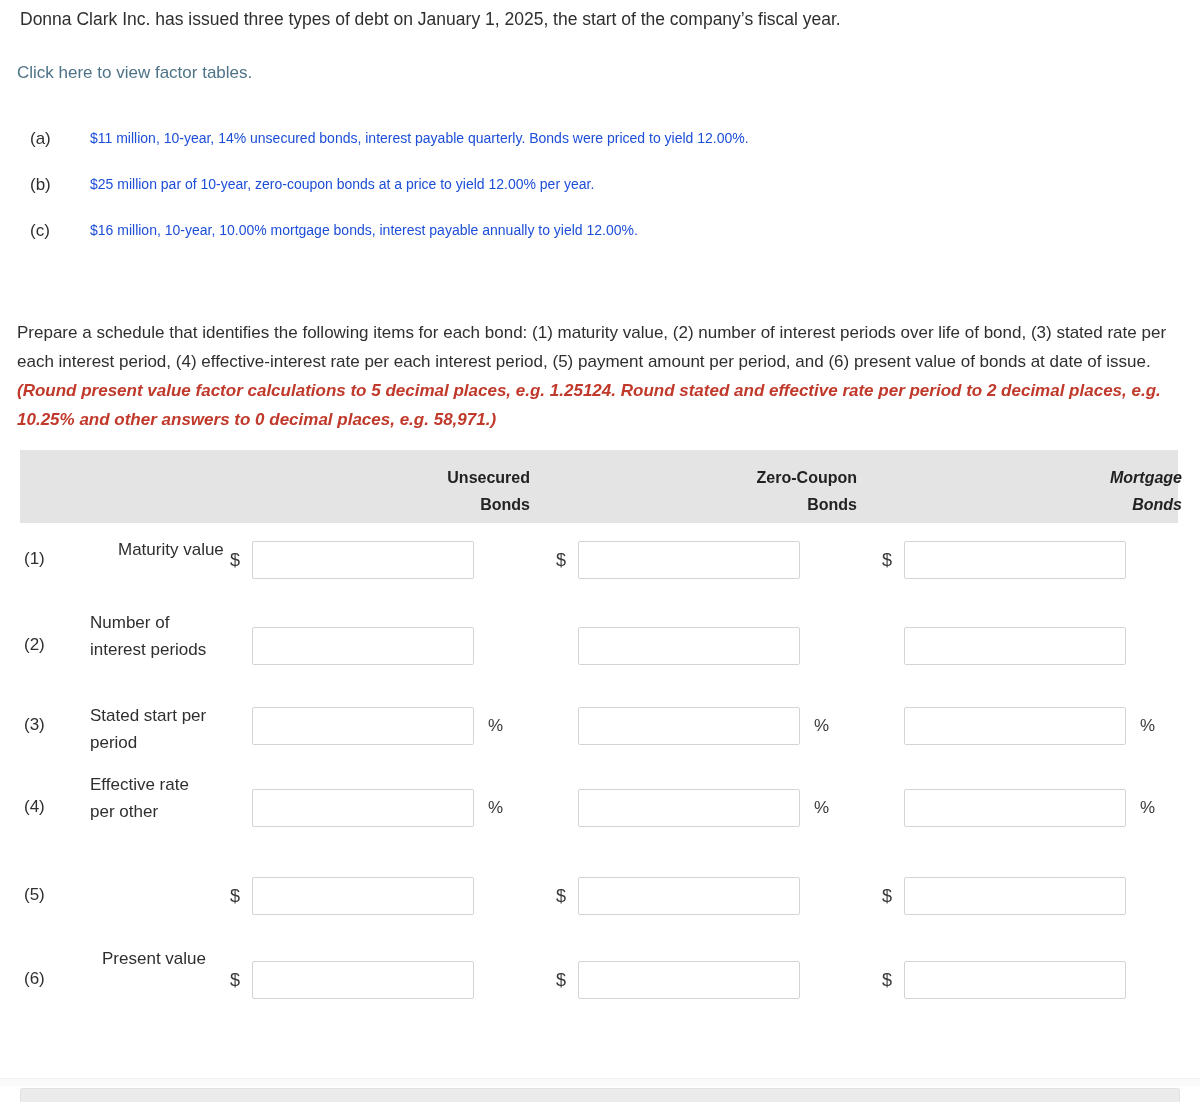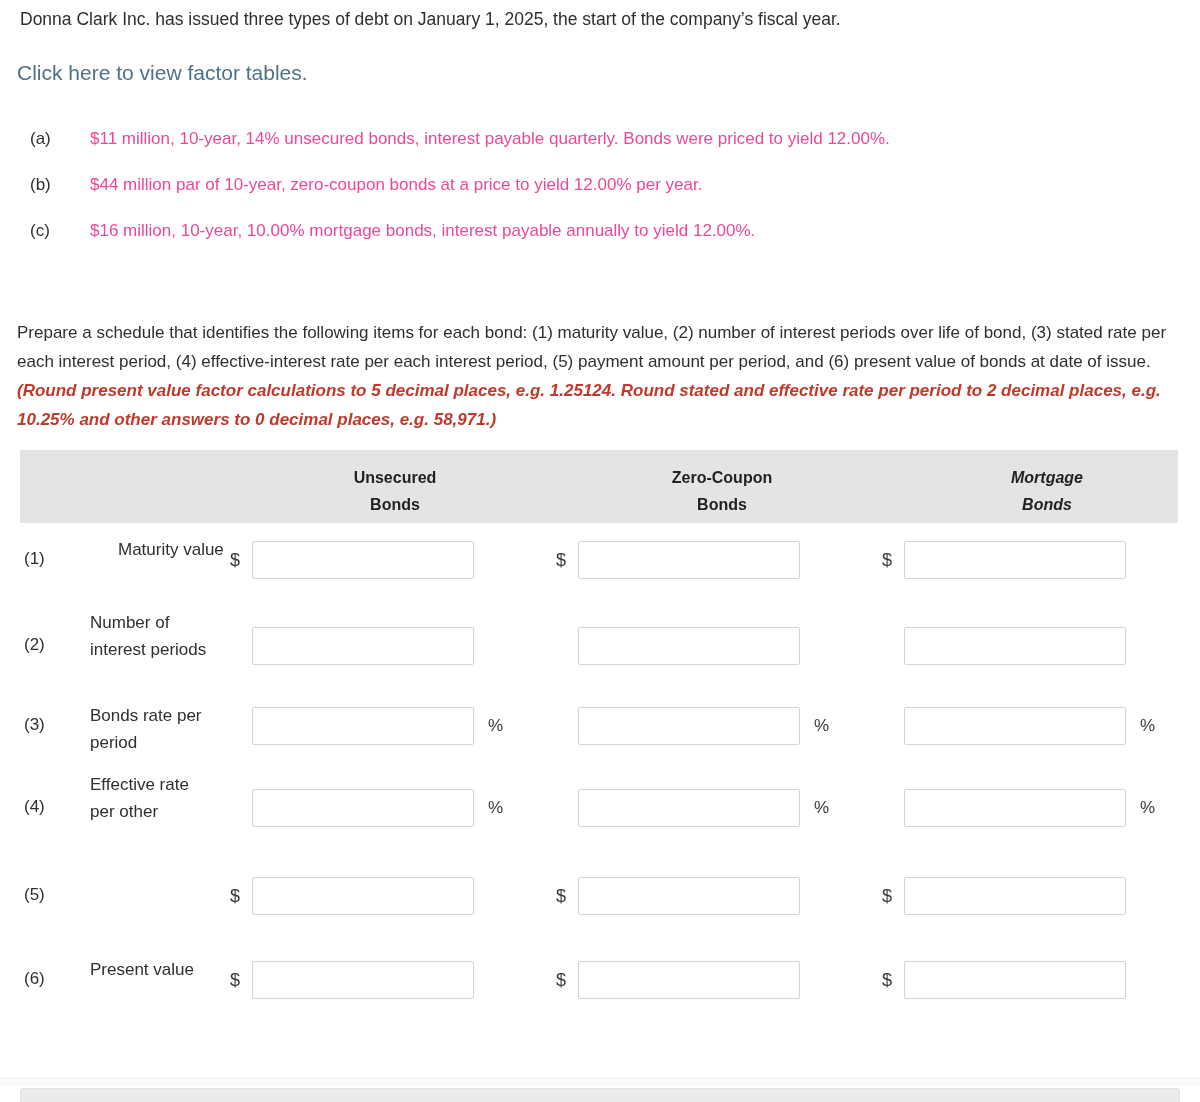--- a/index.html
+++ b/index.html
@@ -31,21 +31,21 @@
     width: 1150px;
     font-size: 17.5px;
     line-height: 26px;
     color: #2f2f2f;
   }
 
   .factor-link {
     position: absolute;
     left: 17px;
     top: 60px;
-    font-size: 21px;
+    font-size: 17px;
     line-height: 26px;
     color: #4e7287;
     text-decoration: none;
     cursor: pointer;
   }
 
   
   .debt-list {
     position: absolute;
     left: 0;
@@ -59,23 +59,23 @@
   }
   .debt-letter {
     width: 90px;
     padding-left: 30px;
     font-size: 17px;
     line-height: 25px;
     color: #2f2f2f;
     flex: 0 0 90px;
   }
   .debt-text {
-    font-size: 17px;
+    font-size: 14px;
     line-height: 25px;
-    color: #ec4899;
+    color: #1d4ed8;
   }
 
   
   .instructions {
     position: absolute;
     left: 17px;
     top: 318px;
     width: 1152px;
     font-size: 17px;
     line-height: 29px;
@@ -96,21 +96,21 @@
   }
 
   .thead {
     background: #e4e4e4;
     height: 73px;
     position: relative;
   }
   .col-head {
     position: absolute;
     top: 14px;
-    text-align: center;
+    text-align: right;
     font-size: 16px;
     font-weight: bold;
     line-height: 27px;
     color: #222;
   }
   .col-head.c1 { left: 240px; width: 270px; }
   .col-head.c2 { left: 567px; width: 270px; }
   .col-head.c3 { left: 892px; width: 270px; font-style: italic; }
 
   .trow {
@@ -205,21 +205,21 @@
 
   <a class="factor-link">Click here to view factor tables.</a>
 
   <div class="debt-list">
     <div class="debt-row">
       <div class="debt-letter">(a)</div>
       <div class="debt-text">$11 million, 10-year, 14% unsecured bonds, interest payable quarterly. Bonds were priced to yield 12.00%.</div>
     </div>
     <div class="debt-row">
       <div class="debt-letter">(b)</div>
-      <div class="debt-text">$44 million par of 10-year, zero-coupon bonds at a price to yield 12.00% per year.</div>
+      <div class="debt-text">$25 million par of 10-year, zero-coupon bonds at a price to yield 12.00% per year.</div>
     </div>
     <div class="debt-row">
       <div class="debt-letter">(c)</div>
       <div class="debt-text">$16 million, 10-year, 10.00% mortgage bonds, interest payable annually to yield 12.00%.</div>
     </div>
   </div>
 
   <div class="instructions">
     <span>Prepare a schedule that identifies the following items for each bond: (1) maturity value, (2) number of interest periods over life of bond, (3) stated rate per each interest period, (4) effective-interest rate per each interest period, (5) payment amount per period, and (6) present value of bonds at date of issue. </span><span class="emph">(Round present value factor calculations to 5 decimal places, e.g. 1.25124. Round stated and effective rate per period to 2 decimal places, e.g. 10.25% and other answers to 0 decimal places, e.g. 58,971.)</span>
   </div>
@@ -276,21 +276,21 @@
       </div>
       <div class="cell k3" style="top:26px;">
         <span class="prefix blank"></span>
         <input class="field" type="text" value="" style="">
         <span class="suffix blank"></span>
       </div>
     </div>
 
     <div class="trow" style="height:78px;">
       <div class="rownum" style="top:26px;">(3)</div>
-      <div class="rowlabel" style="top:13px;">Bonds rate per period</div>
+      <div class="rowlabel" style="top:13px;">Stated start per period</div>
       <div class="cell k1" style="top:18px;">
         <span class="prefix blank"></span>
         <input class="field" type="text" value="" style="">
         <span class="suffix">%</span>
       </div>
       <div class="cell k2" style="top:18px;">
         <span class="prefix blank"></span>
         <input class="field" type="text" value="" style="">
         <span class="suffix">%</span>
       </div>
@@ -335,21 +335,21 @@
       </div>
       <div class="cell k3" style="top:22px;">
         <span class="prefix">$</span>
         <input class="field" type="text" value="" style="">
         <span class="suffix blank"></span>
       </div>
     </div>
 
     <div class="trow" style="height:78px;">
       <div class="rownum" style="top:26px;">(6)</div>
-      <div class="rowlabel" style="top:13px;">Present value</div>
+      <div class="rowlabel" style="top:2px;text-align:center;">Present value</div>
       <div class="cell k1" style="top:18px;">
         <span class="prefix">$</span>
         <input class="field" type="text" value="" style="">
         <span class="suffix blank"></span>
       </div>
       <div class="cell k2" style="top:18px;">
         <span class="prefix">$</span>
         <input class="field" type="text" value="" style="">
         <span class="suffix blank"></span>
       </div>

